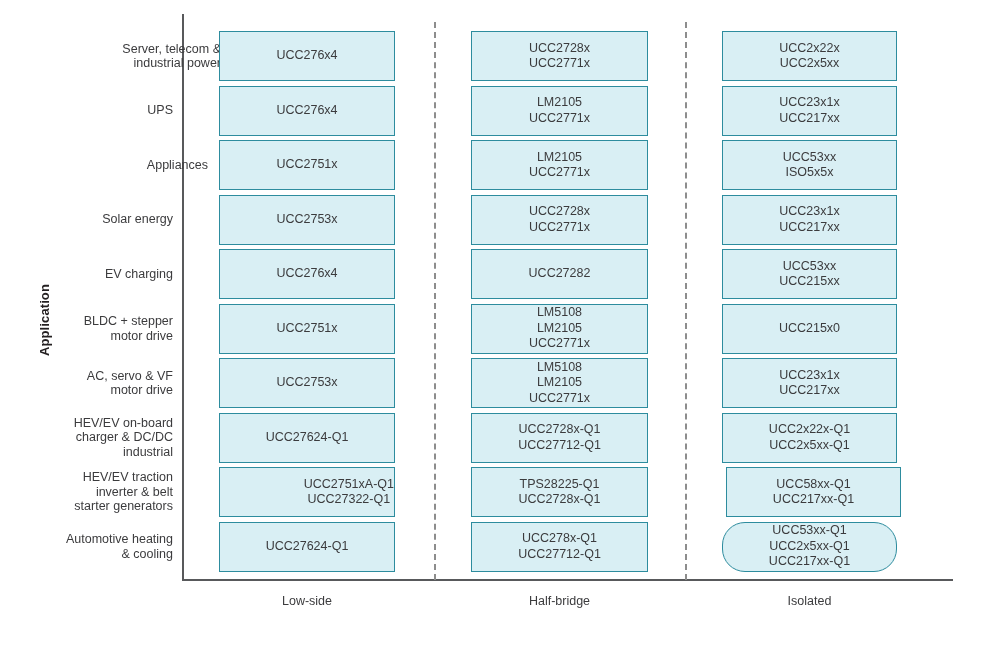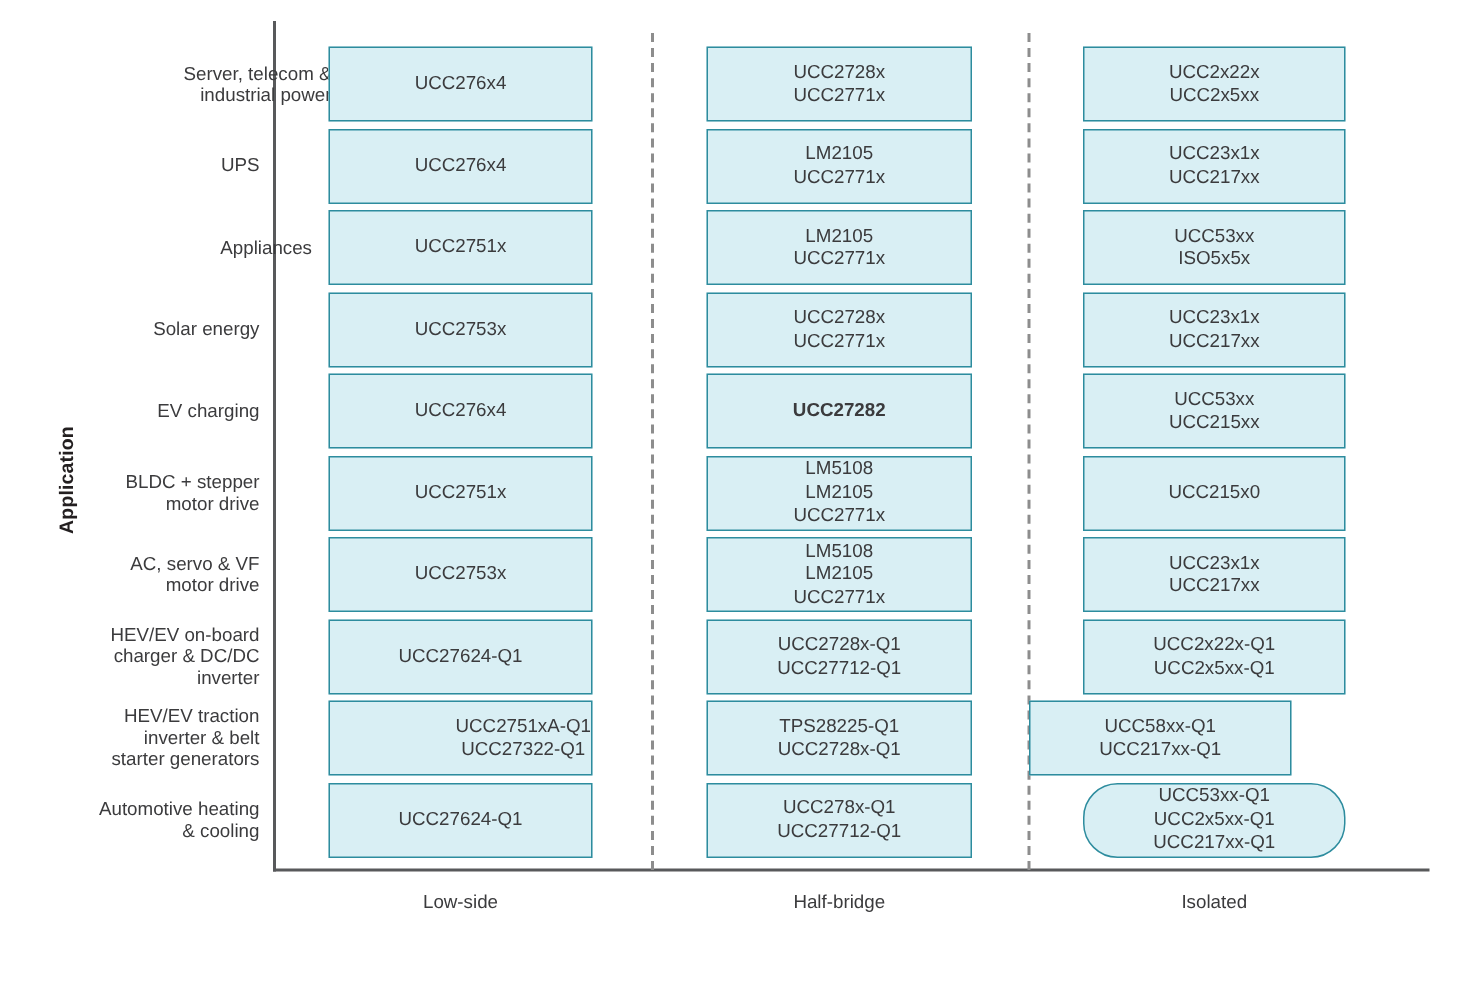--- a/index.html
+++ b/index.html
@@ -219,21 +219,21 @@
       <div class="row-label" style="top: 249px; height: 50px;">
         <div>
           <span>EV charging</span>
         </div>
       </div>
       <div class="cell" style="left: 219px; width: 176px; top: 249px; height: 50px;">
         <div class="lines">
           <div>UCC276x4</div>
         </div>
       </div>
-      <div class="cell" style="left: 471px; width: 177px; top: 249px; height: 50px; font-weight: bold;">
+      <div class="cell" style="left: 471px; width: 177px; top: 249px; height: 50px;">
         <div class="lines">
           <div>UCC27282</div>
         </div>
       </div>
       <div class="cell" style="left: 722px; width: 175px; top: 249px; height: 50px;">
         <div class="lines">
           <div>UCC53xx</div>
           <div>UCC215xx</div>
         </div>
       </div>
@@ -281,21 +281,21 @@
       <div class="cell" style="left: 722px; width: 175px; top: 358px; height: 50px;">
         <div class="lines">
           <div>UCC23x1x</div>
           <div>UCC217xx</div>
         </div>
       </div>
       <div class="row-label" style="top: 412.5px; height: 50px;">
         <div>
           <span>HEV/EV on-board</span>
           <span>charger &amp; DC/DC</span>
-          <span>inverter</span>
+          <span>industrial</span>
         </div>
       </div>
       <div class="cell" style="left: 219px; width: 176px; top: 412.5px; height: 50px;">
         <div class="lines">
           <div>UCC27624-Q1</div>
         </div>
       </div>
       <div class="cell" style="left: 471px; width: 177px; top: 412.5px; height: 50px;">
         <div class="lines">
           <div>UCC2728x-Q1</div>
@@ -320,21 +320,21 @@
           <div>UCC2751xA-Q1</div>
           <div>UCC27322-Q1</div>
         </div>
       </div>
       <div class="cell" style="left: 471px; width: 177px; top: 467px; height: 50px;">
         <div class="lines">
           <div>TPS28225-Q1</div>
           <div>UCC2728x-Q1</div>
         </div>
       </div>
-      <div class="cell" style="left: 686px; width: 175px; top: 467px; height: 50px;">
+      <div class="cell" style="left: 726px; width: 175px; top: 467px; height: 50px;">
         <div class="lines">
           <div>UCC58xx-Q1</div>
           <div>UCC217xx-Q1</div>
         </div>
       </div>
       <div class="row-label" style="top: 521.5px; height: 50px;">
         <div>
           <span>Automotive heating</span>
           <span>&amp; cooling</span>
         </div>

